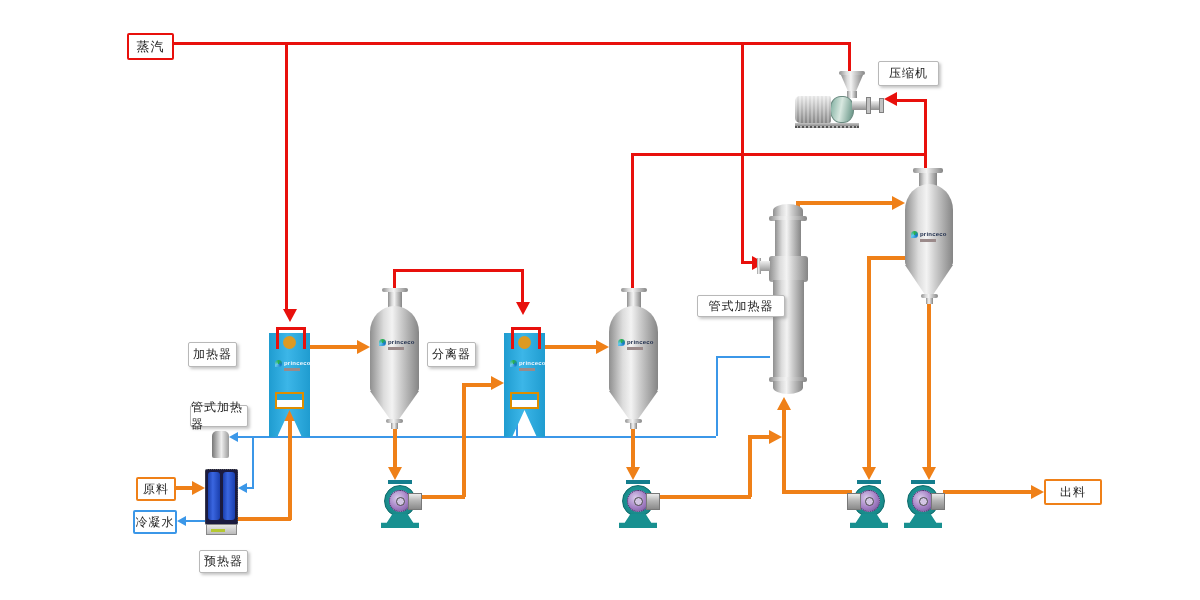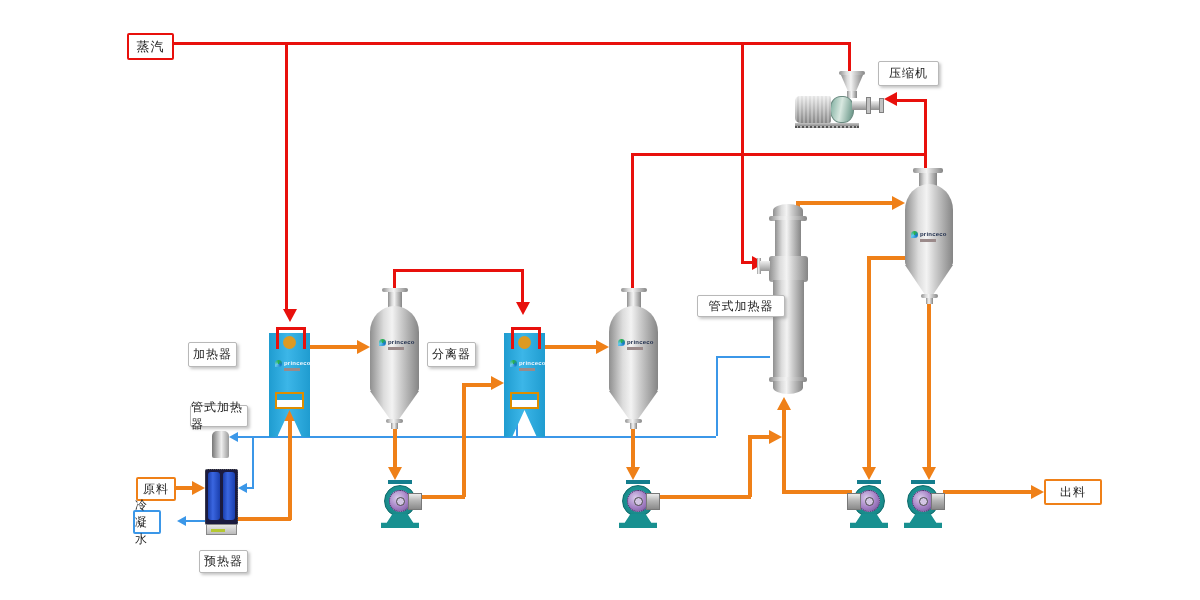--- a/index.html
+++ b/index.html
@@ -268,17 +268,17 @@
       </span>
   </div>
 
   <div class="lbl red" style="left:120px;top:33px;width:47px;height:27px;font-size:13px">蒸汽</div>
   <div class="lbl" style="left:871px;top:61px;width:61px;height:25px">压缩机</div>
   <div class="lbl" style="left:181px;top:342px;width:49px;height:25px">加热器</div>
   <div class="lbl" style="left:420px;top:342px;width:49px;height:25px">分离器</div>
   <div class="lbl" style="left:690px;top:295px;width:88px;height:22px">管式加热器</div>
   <div class="lbl" style="left:183px;top:405px;width:58px;height:22px">管式加热器</div>
   <div class="lbl org" style="left:129px;top:477px;width:40px;height:24px">原料</div>
-  <div class="lbl blu" style="left:126px;top:510px;width:28px;height:24px">冷凝水</div>
+  <div class="lbl blu" style="left:126px;top:510px;width:44px;height:24px">冷凝水</div>
   <div class="lbl" style="left:192px;top:550px;width:49px;height:23px">预热器</div>
   <div class="lbl org" style="left:1037px;top:479px;width:58px;height:26px">出料</div>
 
 </div>
 
 </body></html>

